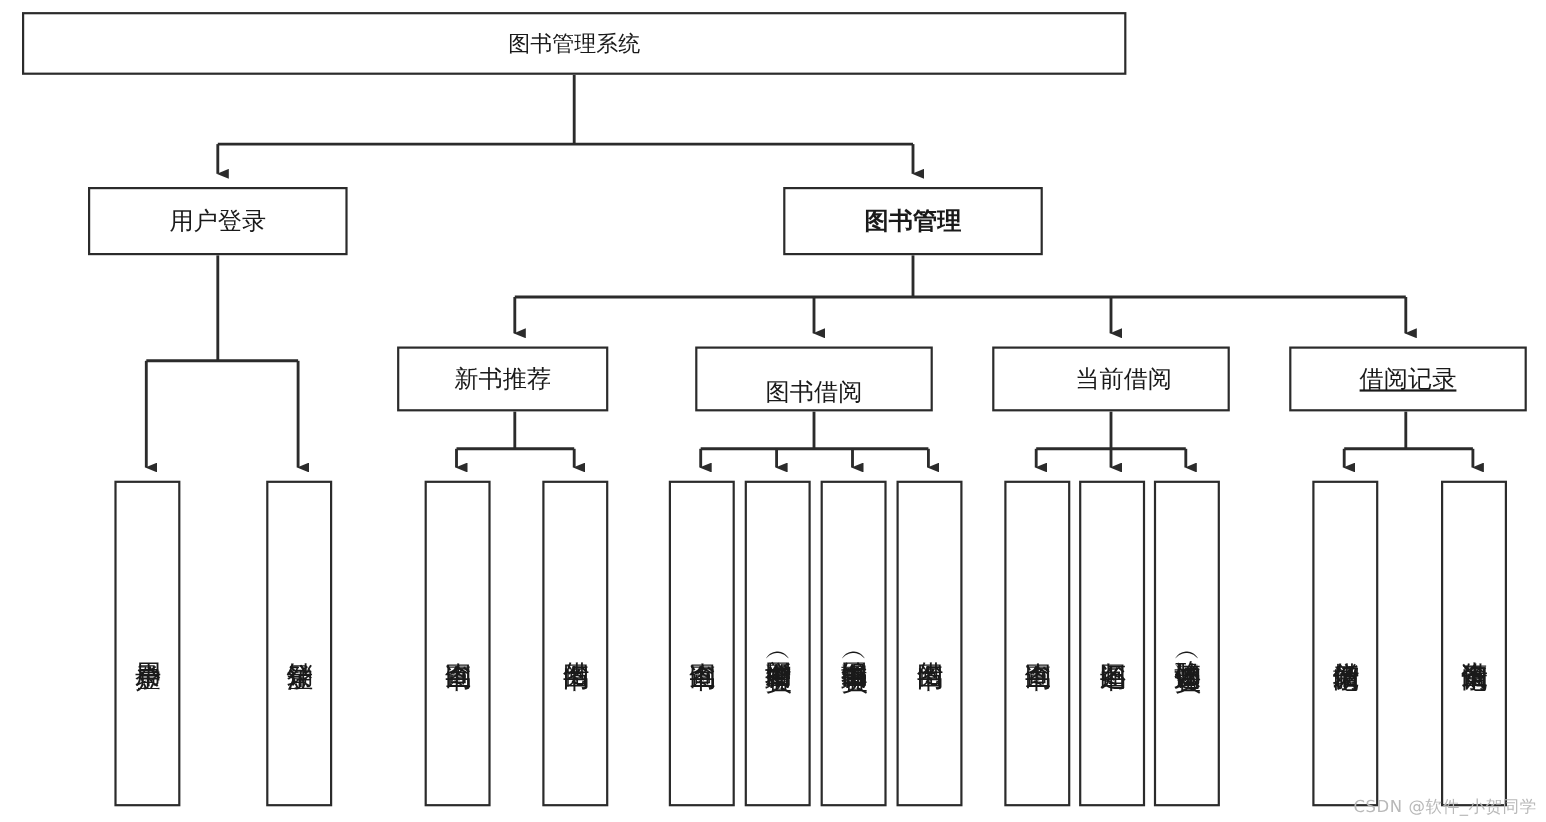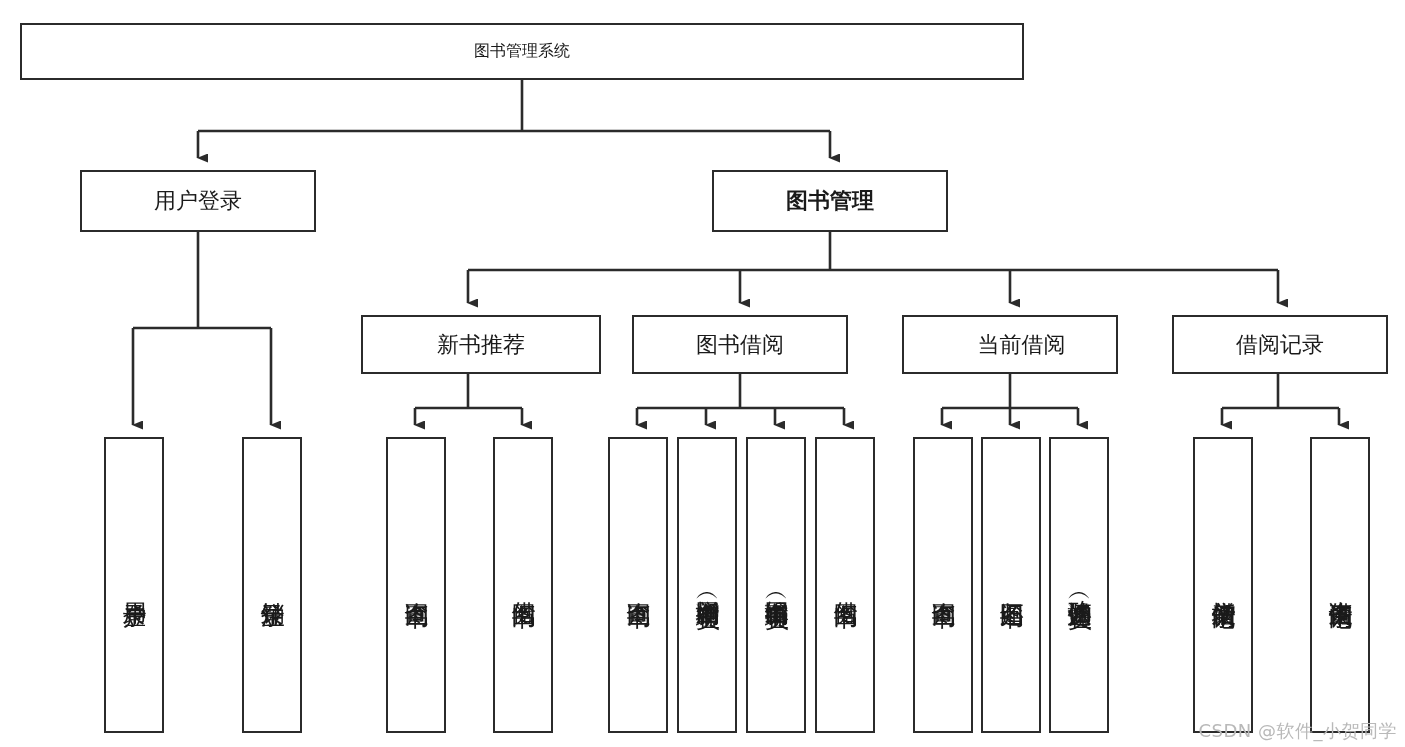--- a/index.html
+++ b/index.html
@@ -17,21 +17,21 @@
   .node{
     position:absolute;
     box-sizing:border-box;
     background:#ffffff;
     border:2px solid #2b2b2b;
     display:flex;
     align-items:center;
     justify-content:center;
     color:#1a1a1a;
   }
-  .node.root{ font-size:16px;margin-top:12px; }
+  .node.root{ font-size:20px; }
   .node.lvl2{ font-size:22px; }
   .node.lvl3{ font-size:22px; }
 
   .leaf{
     position:absolute;
     box-sizing:border-box;
     background:#ffffff;
     border:2px solid #2b2b2b;
     display:flex;
     align-items:center;
@@ -46,21 +46,21 @@
     letter-spacing:1px;
     color:#1a1a1a;
     white-space:nowrap;
     max-height:100%;
   }
 
   .watermark{
     position:absolute;
     right:8px;
     bottom:4px;
-    font-size:18px;
+    font-size:15px;
     color:#b9b9b9;
     white-space:nowrap;
     letter-spacing:0.5px;
   }
 </style>
 </head>
 <body>
 
 <div id="canvas">
 
@@ -118,30 +118,30 @@
     <span>图书管理系统</span>
   </div>
 
   <div class="node lvl2" style="left:80px;top:170px;width:236px;height:62px;">
     <span>用户登录</span>
   </div>
   <div class="node lvl2" style="left:712px;top:170px;width:236px;height:62px;font-weight:bold;">
     <span>图书管理</span>
   </div>
 
-  <div class="node lvl3" style="left:361px;top:315px;width:240px;height:59px;">
+  <div class="node lvl3" style="left:361px;top:315px;width:192px;height:59px;">
     <span>新书推荐</span>
   </div>
-  <div class="node lvl3" style="left:632px;top:315px;width:216px;height:59px;">
+  <div class="node lvl3" style="left:632px;top:315px;width:216px;height:59px;align-items:flex-end;">
     <span>图书借阅</span>
   </div>
   <div class="node lvl3" style="left:902px;top:315px;width:216px;height:59px;padding-left:23px;">
     <span>当前借阅</span>
   </div>
-  <div class="node lvl3" style="left:1172px;top:315px;width:216px;height:59px;">
+  <div class="node lvl3" style="left:1172px;top:315px;width:216px;height:59px;text-decoration:underline;">
     <span>借阅记录</span>
   </div>
 
   <div class="leaf" style="left:104px;top:437px;width:60px;height:296px;">
     <span class="vtext">用户登录</span>
   </div>
   <div class="leaf" style="left:242px;top:437px;width:60px;height:296px;">
     <span class="vtext">注销登录</span>
   </div>
 

